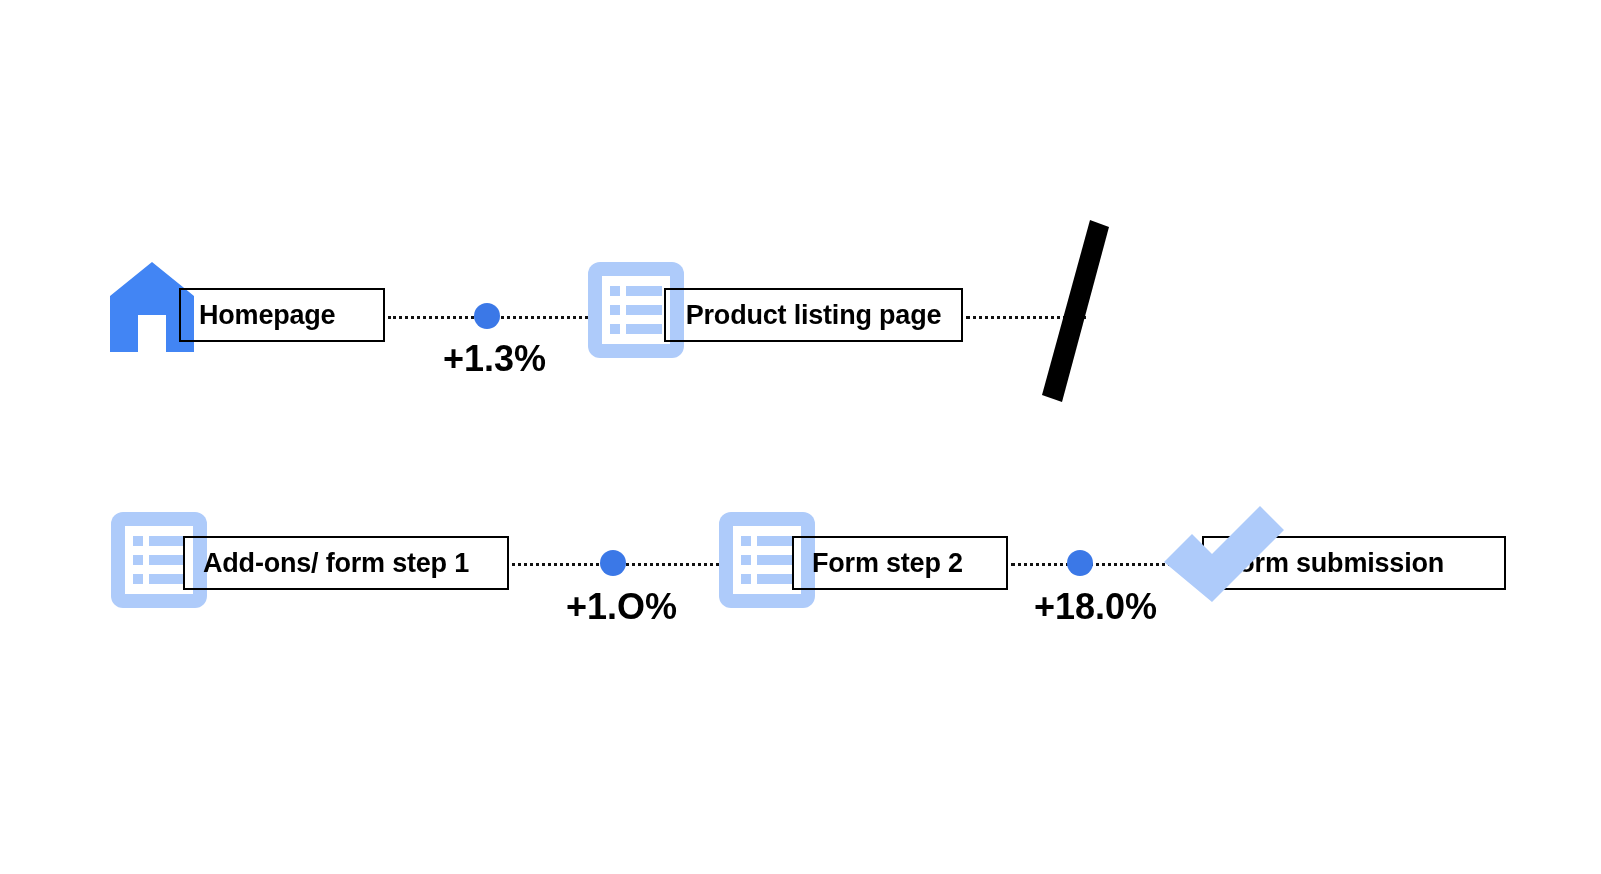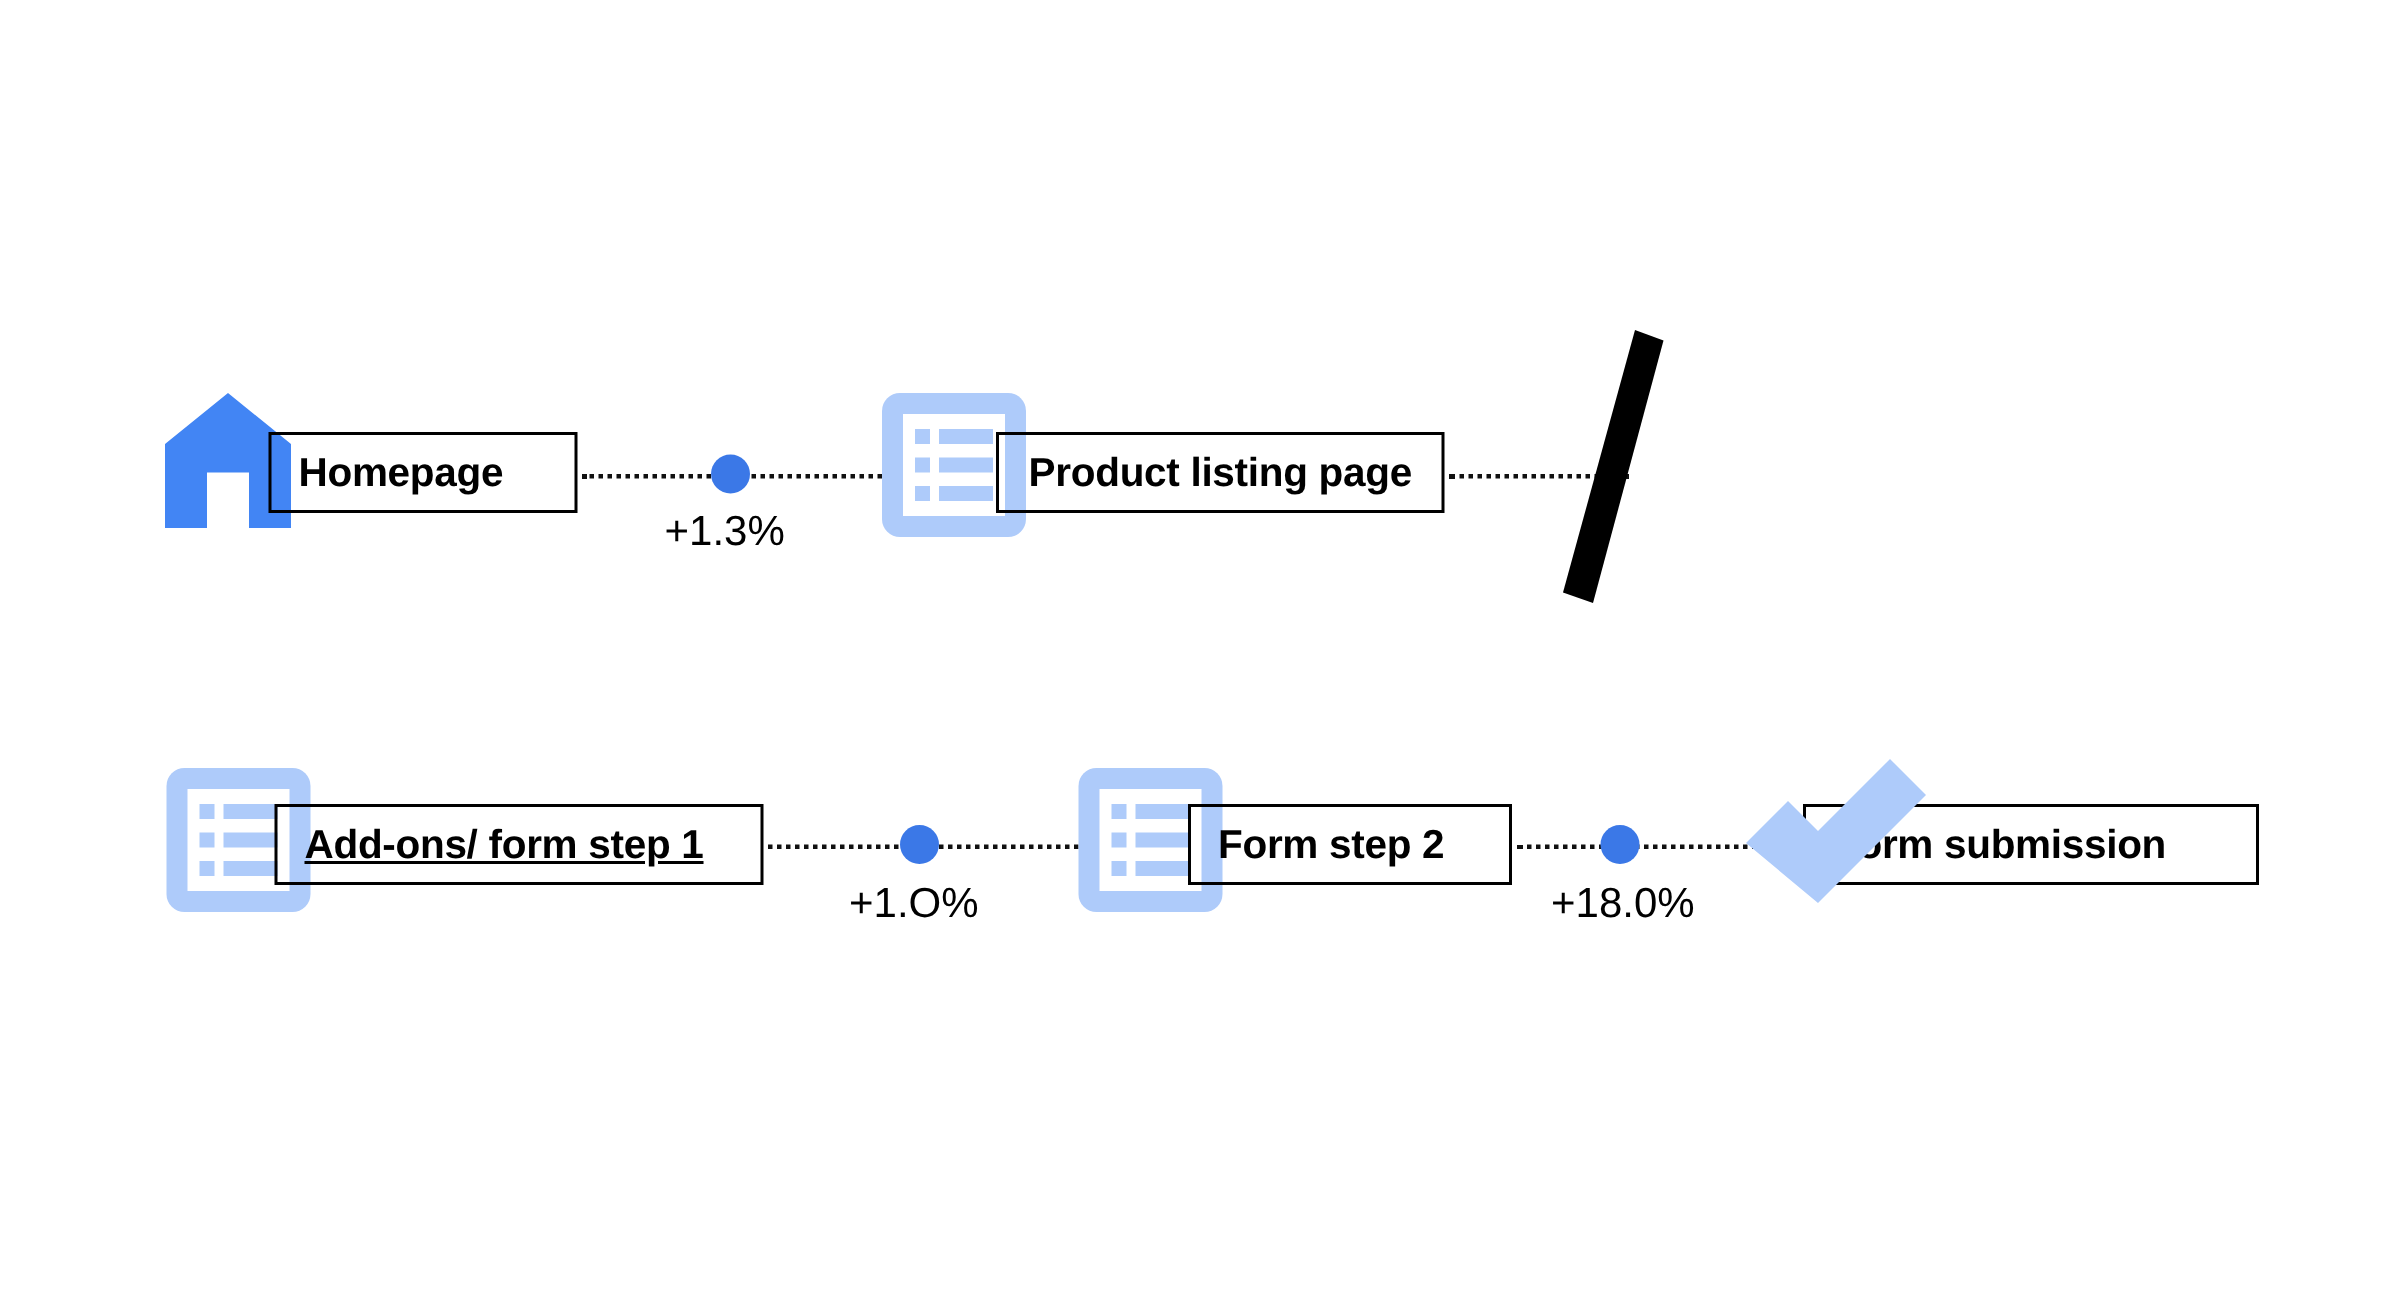--- a/index.html
+++ b/index.html
@@ -44,22 +44,22 @@
   .dot{
     position:absolute;
     width:26px;height:26px;
     border-radius:50%;
     background:#3B78E7;
     z-index:6;
   }
   .pct{
     position:absolute;
     font-family:"Liberation Sans", sans-serif;
-    font-weight:normal;
-    font-size:28px;
+    font-weight:bold;
+    font-size:36px;
     color:#000000;
     white-space:nowrap;
     z-index:6;
     letter-spacing:0px;
   }
 
   
   .icon-home{position:absolute;z-index:3;}
 
   
@@ -140,21 +140,21 @@
     <div class="plate"></div>
     <div class="paper" style="left:14px;top:14px;width:68px;height:68px;"></div>
     <div class="bullet" style="left:22px;top:24px;width:10px;height:10px;"></div>
     <div class="bar" style="left:38px;top:24px;width:36px;height:10px;"></div>
     <div class="bullet" style="left:22px;top:43px;width:10px;height:10px;"></div>
     <div class="bar" style="left:38px;top:43px;width:36px;height:10px;"></div>
     <div class="bullet" style="left:22px;top:62px;width:10px;height:10px;"></div>
     <div class="bar" style="left:38px;top:62px;width:36px;height:10px;"></div>
   </div>
 
-  <div class="label-box" style="left:151px;top:536px;width:326px;height:54px;text-decoration:underline;">
+  <div class="label-box" style="left:151px;top:536px;width:326px;height:54px;">
     <span class="txt">Add-ons/ form step 1</span>
   </div>
 
   <div class="dotline" style="left:480px;top:563px;width:213px;"></div>
 
   <div class="dot" style="left:568px;top:550px;"></div>
 
   <div class="pct" style="left:534px;top:586px;">+1.O%</div>
 
   <div class="icon-list" style="left:687px;top:512px;width:96px;height:96px;">

